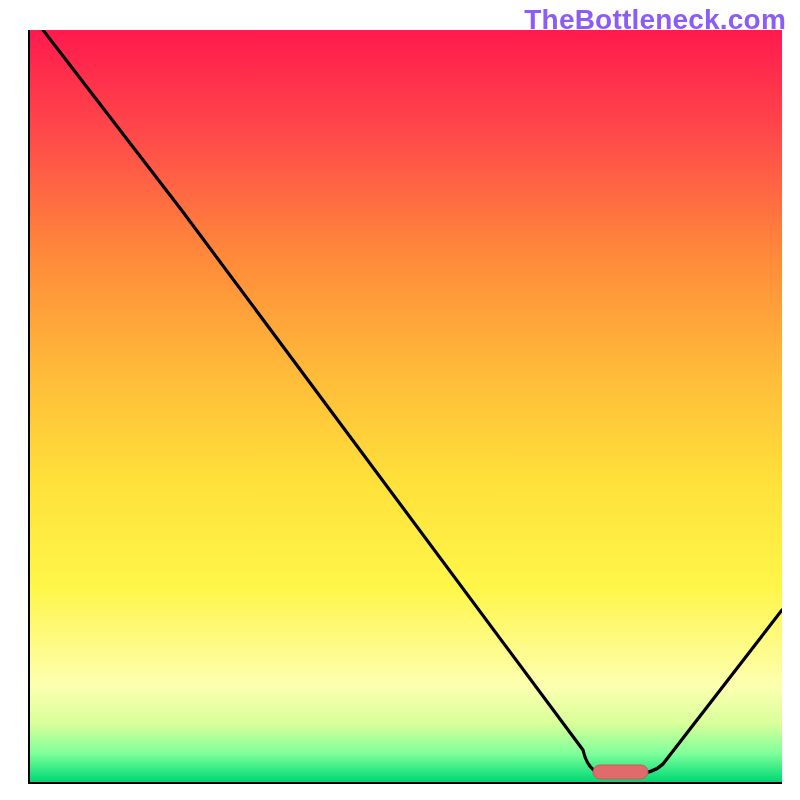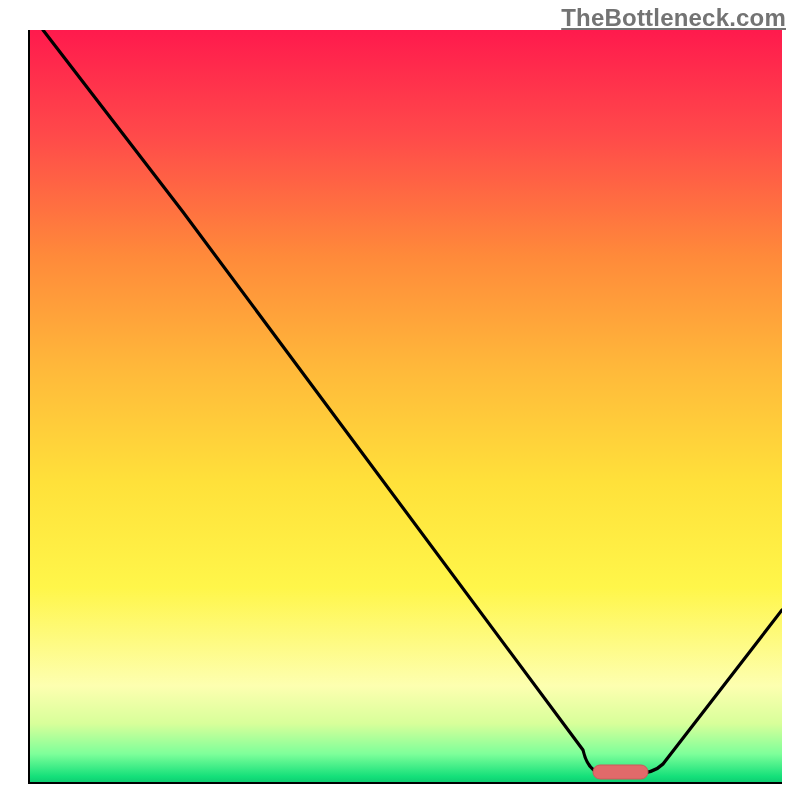--- a/index.html
+++ b/index.html
@@ -12,25 +12,24 @@
   }
   .container {
     position: relative;
     width: 800px;
     height: 800px;
   }
   .watermark {
     position: absolute;
     top: 4px;
     right: 14px;
-    font-size: 24px;
+    font-size: 28px;
     font-weight: 600;
-    color: #737373;
+    color: #8b5cf6;
     letter-spacing: 0.2px;
-    text-decoration: underline;
   }
   .plot-area {
     position: absolute;
     left: 28px;
     top: 30px;
     width: 754px;
     height: 754px;
   }
   .gradient-bg {
     position: absolute;

